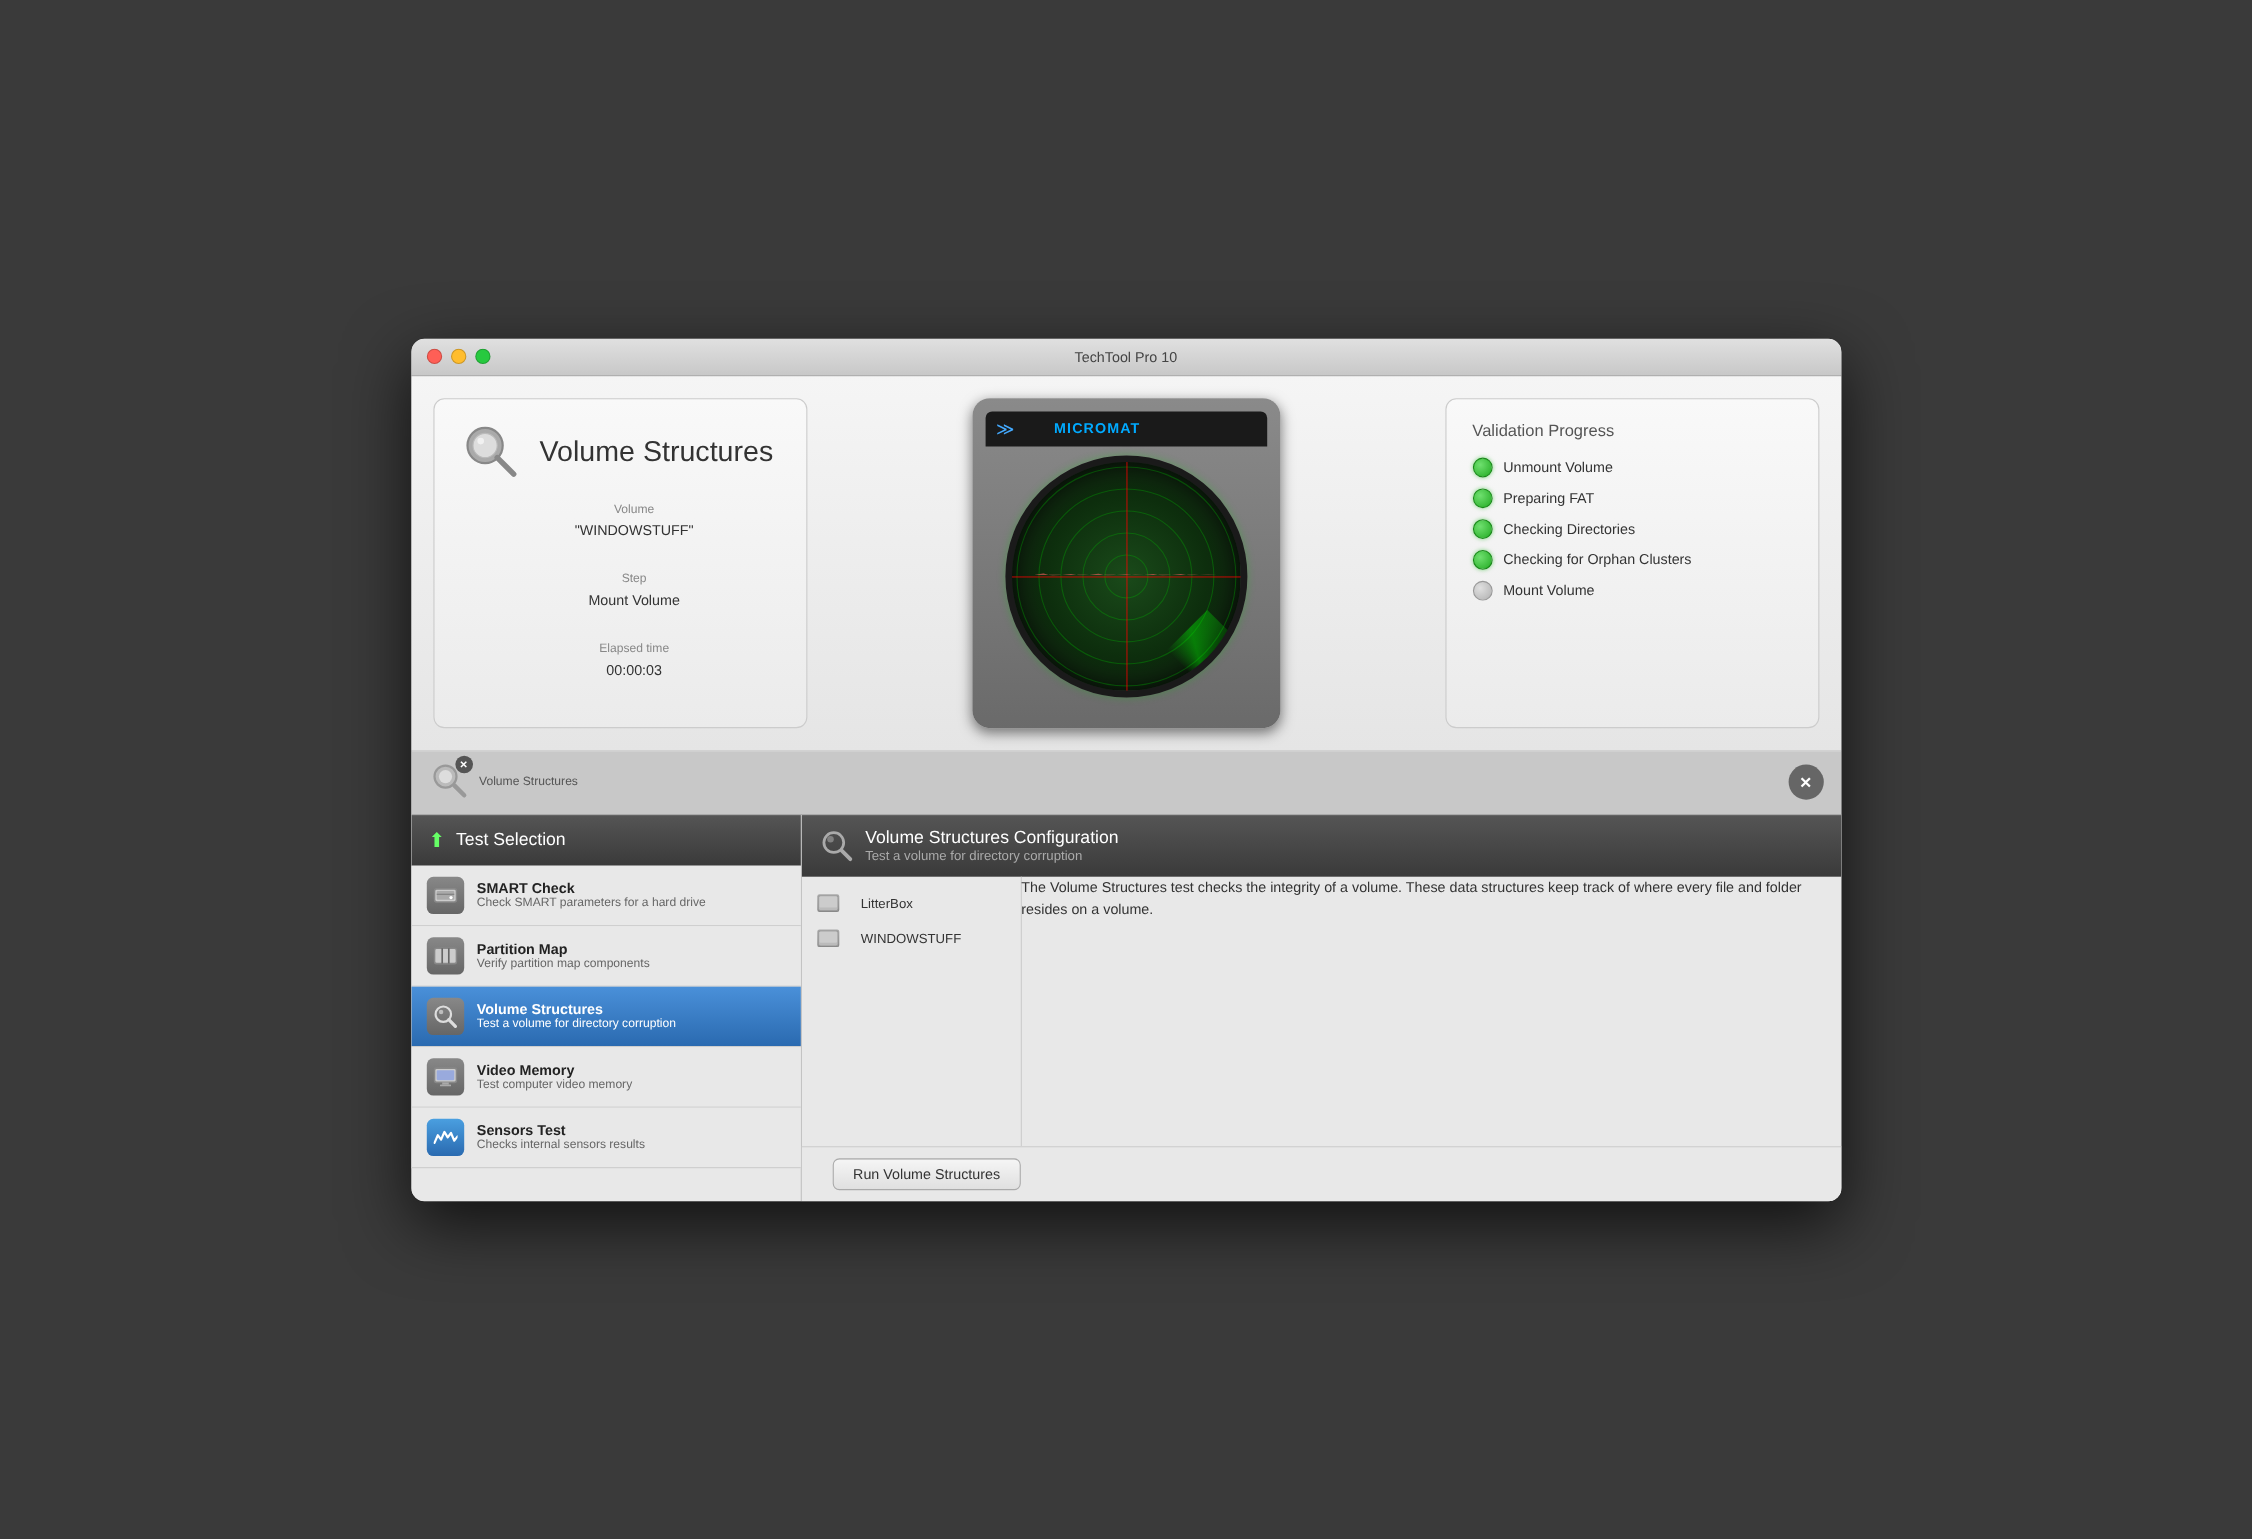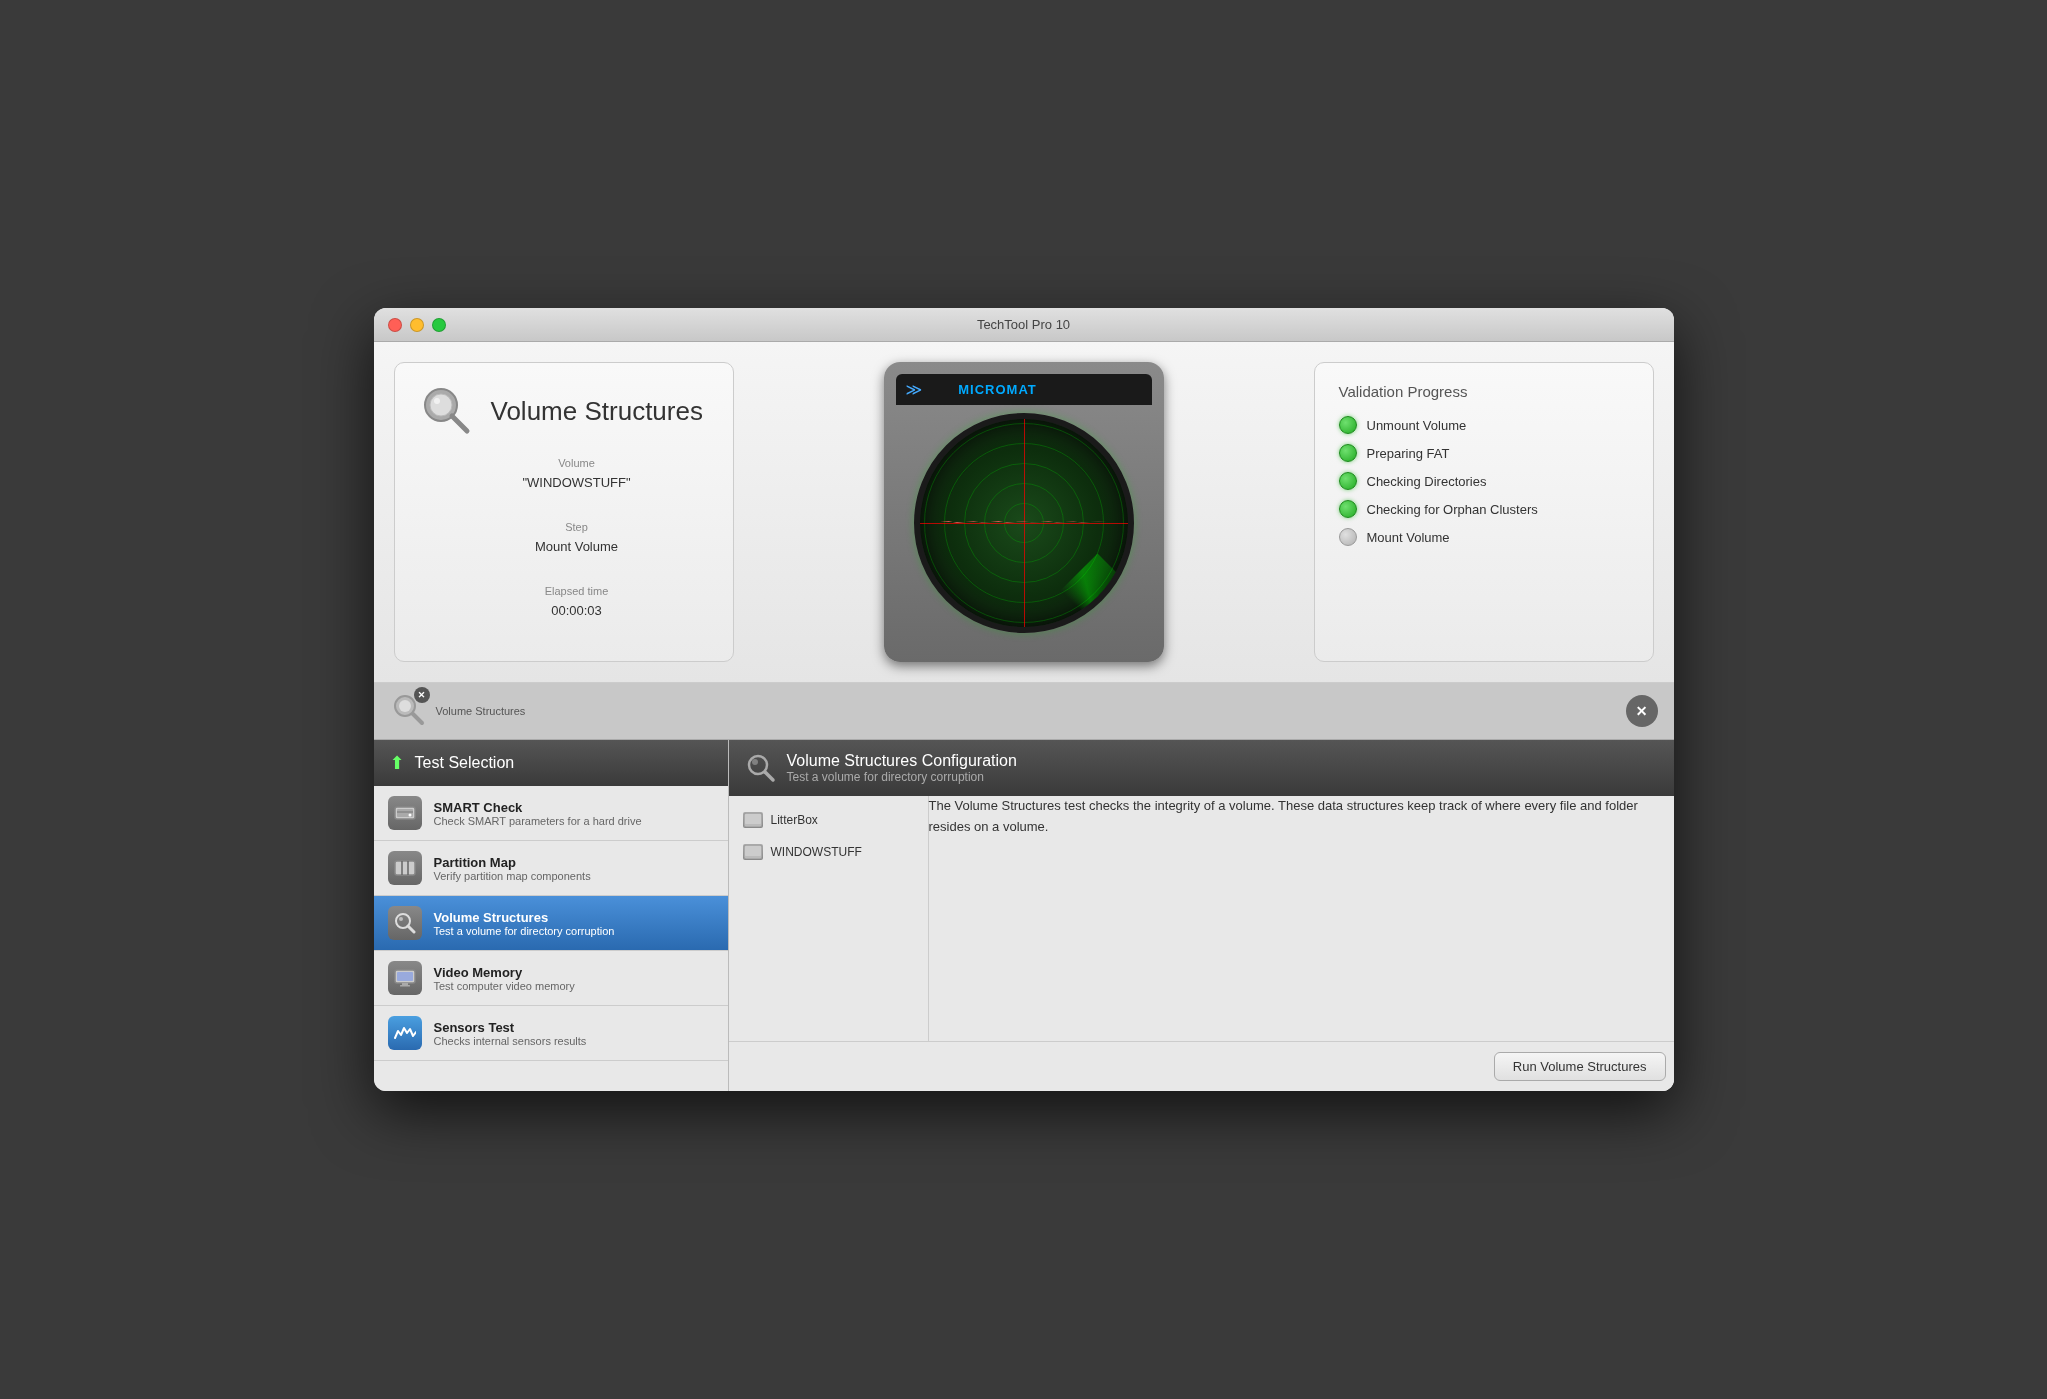--- a/index.html
+++ b/index.html
@@ -367,21 +367,21 @@
       color: #aaa;
     }
     .volume-list {
       width: 200px;
       border-right: 1px solid #ccc;
       padding: 8px 0;
     }
     .volume-item {
       display: flex;
       align-items: center;
-      gap: 8px;
+      gap: 20px;
       padding: 8px 14px;
       cursor: pointer;
     }
     .vol-icon {
       width: 20px;
       height: 16px;
       background: linear-gradient(to bottom, #aaa, #888);
       border-radius: 2px;
       display: flex;
       align-items: center;
@@ -393,23 +393,22 @@
       font-size: 12px;
       color: #333;
     }
     .right-panel-desc {
       flex: 1;
       font-size: 13px;
       color: #333;
       line-height: 1.6;
     }
     .run-btn-container {
-      padding: 10px 8px;
-      display: flex;
-      justify-content: flex-end;
+      padding: 10px 28px;
+      display: flex;
       background: #e8e8e8;
       border-top: 1px solid #ccc;
     }
     .run-btn {
       background: linear-gradient(to bottom, #f5f5f5, #e0e0e0);
       border: 1px solid #aaa;
       border-radius: 6px;
       padding: 6px 18px;
       font-size: 13px;
       color: #333;

